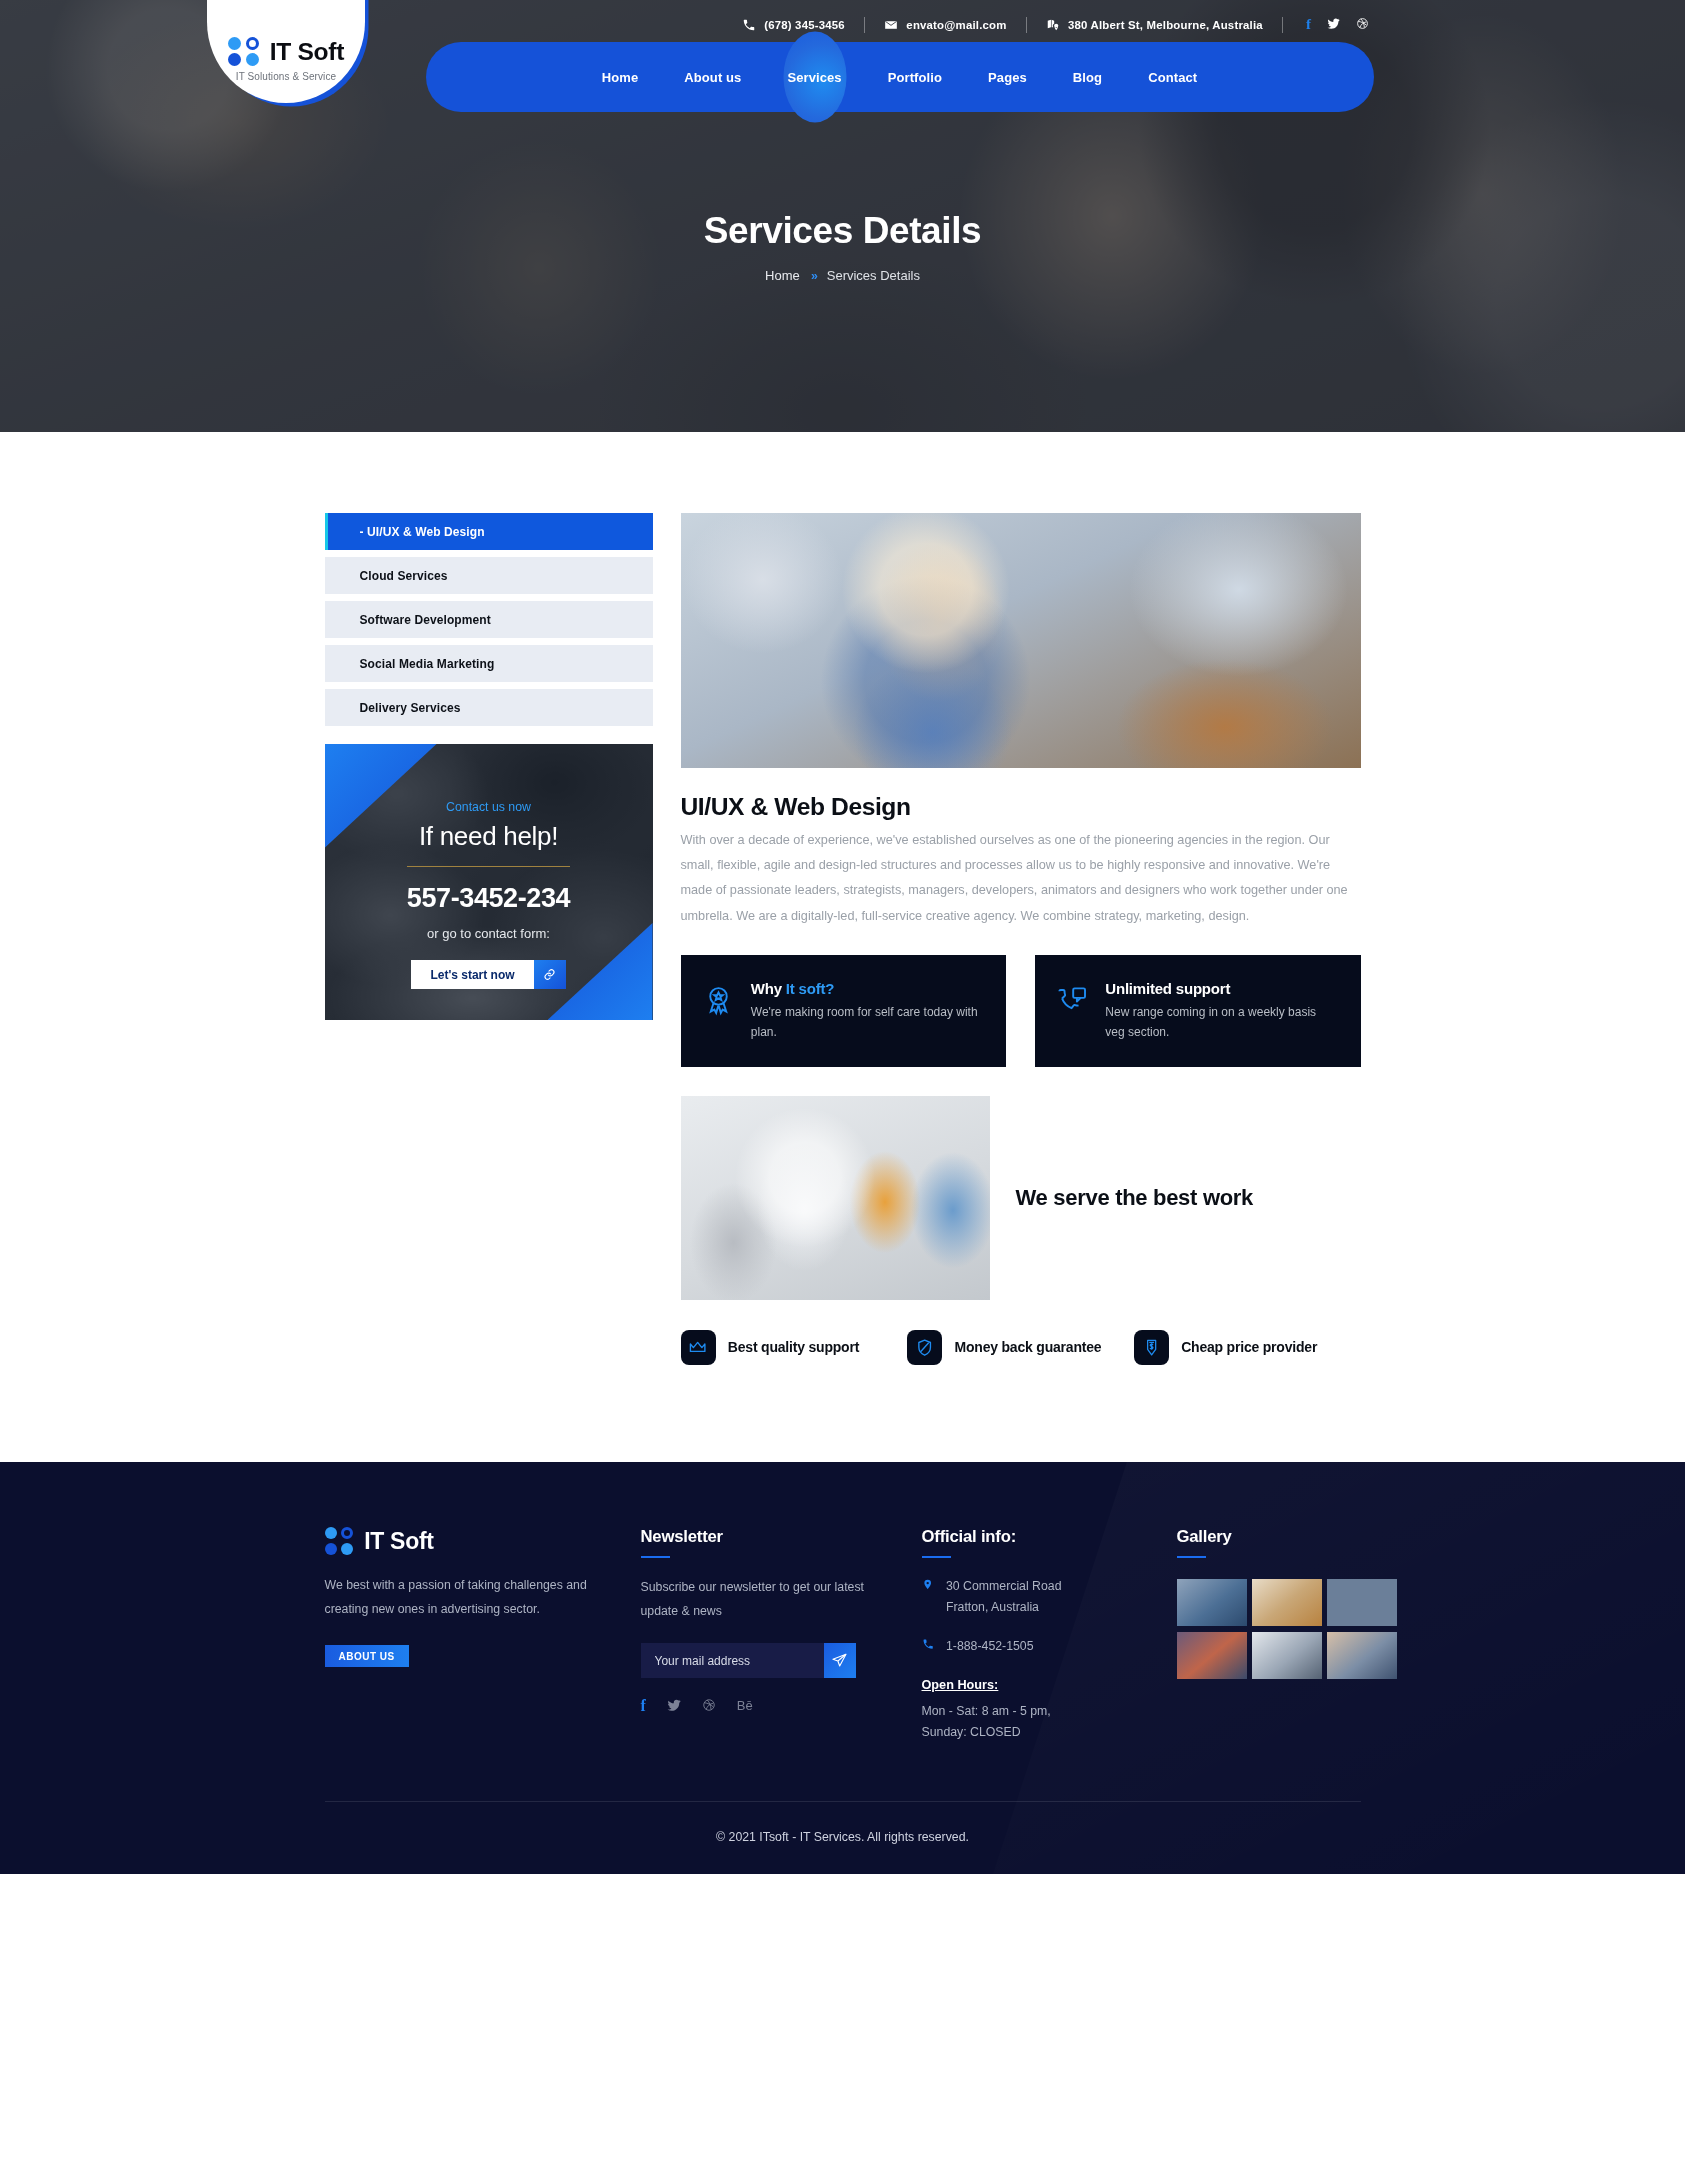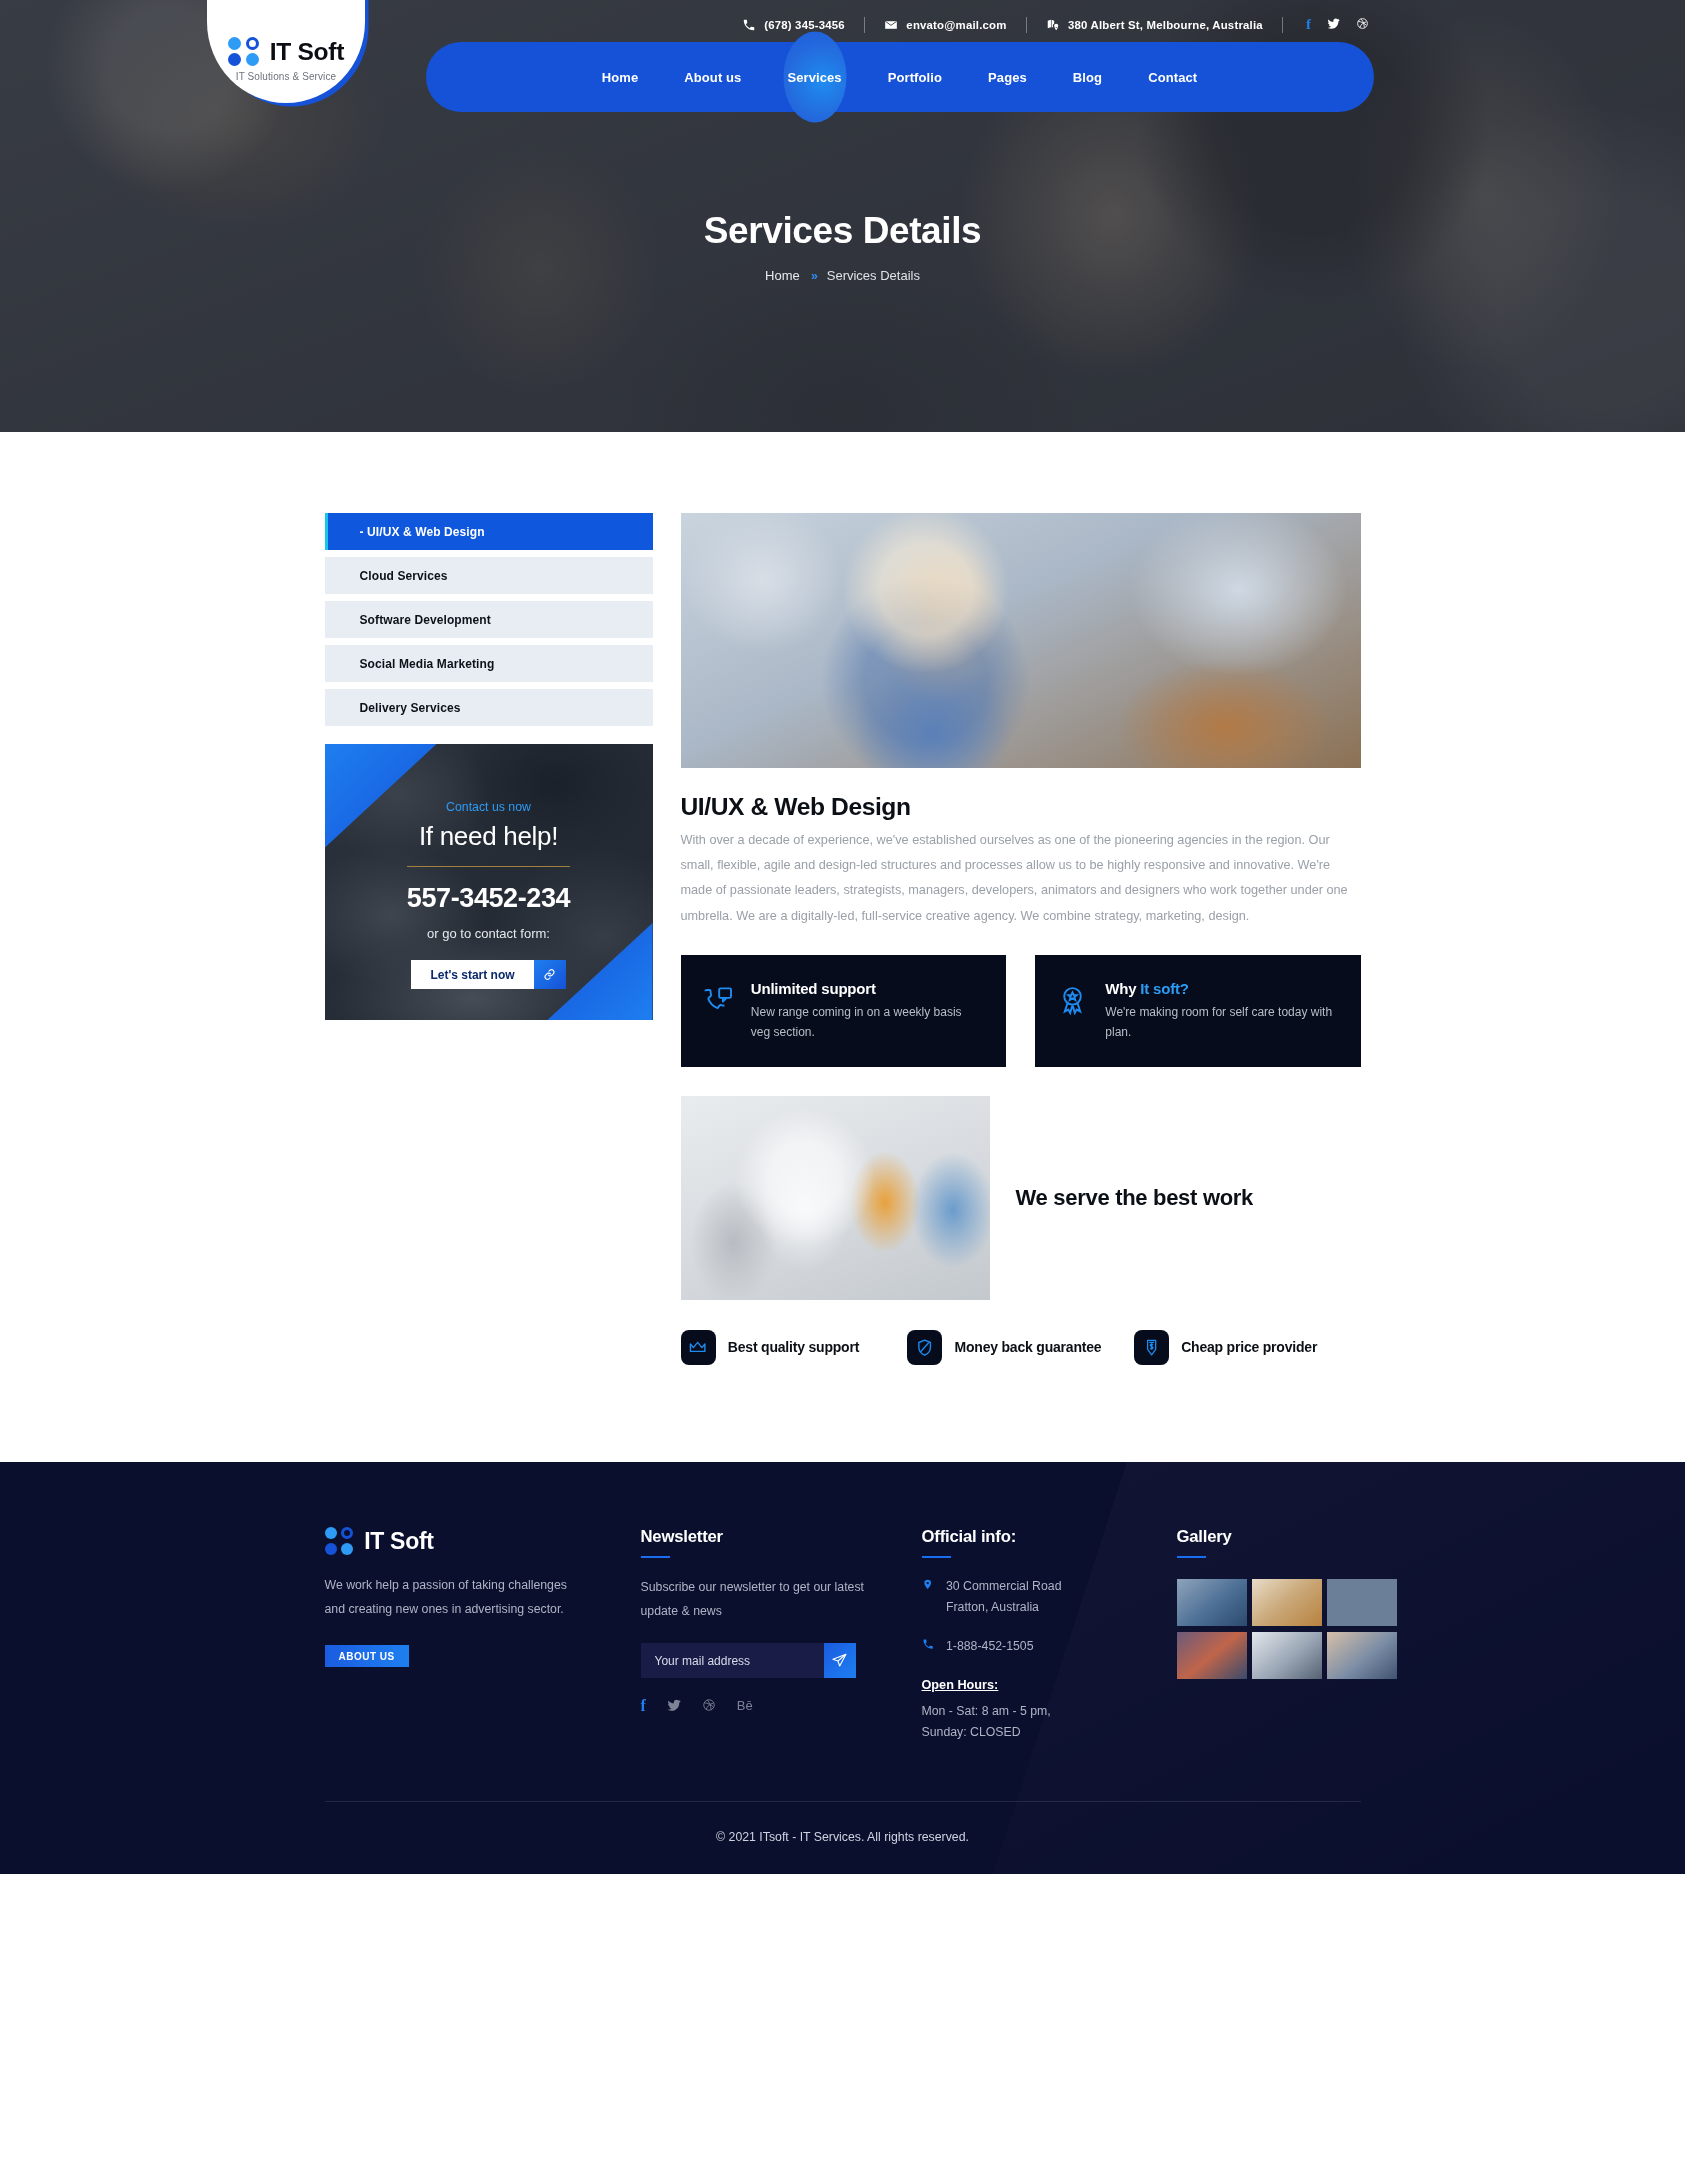--- a/index.html
+++ b/index.html
@@ -403,48 +403,48 @@
 
       <section class="col-right">
         <div class="hero-img"></div>
 
         <h2 class="sec-h">UI/UX &amp; Web Design</h2>
         <p class="sec-p">With over a decade of experience, we've established ourselves as one of the pioneering agencies in the region. Our small, flexible, agile and design-led structures and processes allow us to be highly responsive and innovative. We're made of passionate leaders, strategists, managers, developers, animators and designers who work together under one umbrella. We are a digitally-led, full-service creative agency. We combine strategy, marketing, design.</p>
 
         <div class="two-cards">
           <div class="dark-card">
             <div class="dc-ico">
+              <svg viewBox="0 0 24 24" width="33" height="33" fill="none" stroke="#1e8bf0" stroke-width="1.4">
+                <circle cx="12" cy="9" r="6"></circle>
+                <path d="m12 6.2 1 2h2l-1.6 1.3.6 2.1L12 10.4l-2 1.2.6-2.1L9 8.2h2z"></path>
+                <path d="M8.4 13.8 6.4 20l2.6-1.4L10.3 21l1.6-5.4M15.6 13.8l2 6.2-2.6-1.4L13.7 21l-1.6-5.4"></path>
+              </svg>
+            </div>
+            <div>
+              <div class="dc-title">
+                <span>Why </span><em>It soft?</em>
+              </div>
+              <div class="dc-text">We're making room for self care today with plan.</div>
+            </div>
+          </div>
+
+          <div class="dark-card">
+            <div class="dc-ico">
               <svg viewBox="0 0 24 24" width="33" height="33" fill="none" stroke="#1e8bf0" stroke-width="1.4" stroke-linejoin="round">
                 <path d="M4.4 10.5c1.2 3.2 3.7 5.8 6.9 7.1l1.6-2c.2-.3.6-.4.9-.3.8.3 1.7.4 2.6.4"></path>
                 <path d="M4.4 10.5 6.3 8.7c.3-.2.4-.6.3-.9-.3-.8-.4-1.7-.4-2.6 0-.5-.4-.9-.9-.9H3.4c-.5 0-.9.4-.9.9"></path>
                 <rect x="12.5" y="3.2" width="8.6" height="6.9" rx="1"></rect>
                 <path d="M15.2 10.1v2.6l2.8-2.6"></path>
               </svg>
             </div>
             <div>
               <div class="dc-title">
                 <span>Unlimited support</span><em></em>
               </div>
               <div class="dc-text">New range coming in on a weekly basis veg section.</div>
-            </div>
-          </div>
-
-          <div class="dark-card">
-            <div class="dc-ico">
-              <svg viewBox="0 0 24 24" width="33" height="33" fill="none" stroke="#1e8bf0" stroke-width="1.4">
-                <circle cx="12" cy="9" r="6"></circle>
-                <path d="m12 6.2 1 2h2l-1.6 1.3.6 2.1L12 10.4l-2 1.2.6-2.1L9 8.2h2z"></path>
-                <path d="M8.4 13.8 6.4 20l2.6-1.4L10.3 21l1.6-5.4M15.6 13.8l2 6.2-2.6-1.4L13.7 21l-1.6-5.4"></path>
-              </svg>
-            </div>
-            <div>
-              <div class="dc-title">
-                <span>Why </span><em>It soft?</em>
-              </div>
-              <div class="dc-text">We're making room for self care today with plan.</div>
             </div>
           </div>
         </div>
 
         <div class="serve">
           <div class="serve-img"></div>
           <div>
             <h3 class="serve-h">We serve the best work</h3>
           </div>
         </div>
@@ -489,21 +489,21 @@
       <div class="f-col1">
         <div class="f-logo-row">
           <span class="f-logo-mark">
             <i class="fd1"></i>
               <i class="fd2"></i>
               <i class="fd3"></i>
               <i class="fd4"></i>
           </span>
           <span class="f-logo-txt">IT Soft</span>
         </div>
-        <p class="f-about">We work help a passion of taking challenges and creating new ones in advertising sector.</p>
+        <p class="f-about">We best with a passion of taking challenges and creating new ones in advertising sector.</p>
         <div class="f-aboutbtn">ABOUT US</div>
       </div>
 
       <div class="f-col2">
         <div class="f-h">Newsletter</div>
         <div class="f-rule"></div>
         <p class="f-p">Subscribe our newsletter to get our latest update &amp; news</p>
         <div class="f-form">
           <input class="f-input" type="text" placeholder="Your mail address" style="">
           <div class="f-send">

